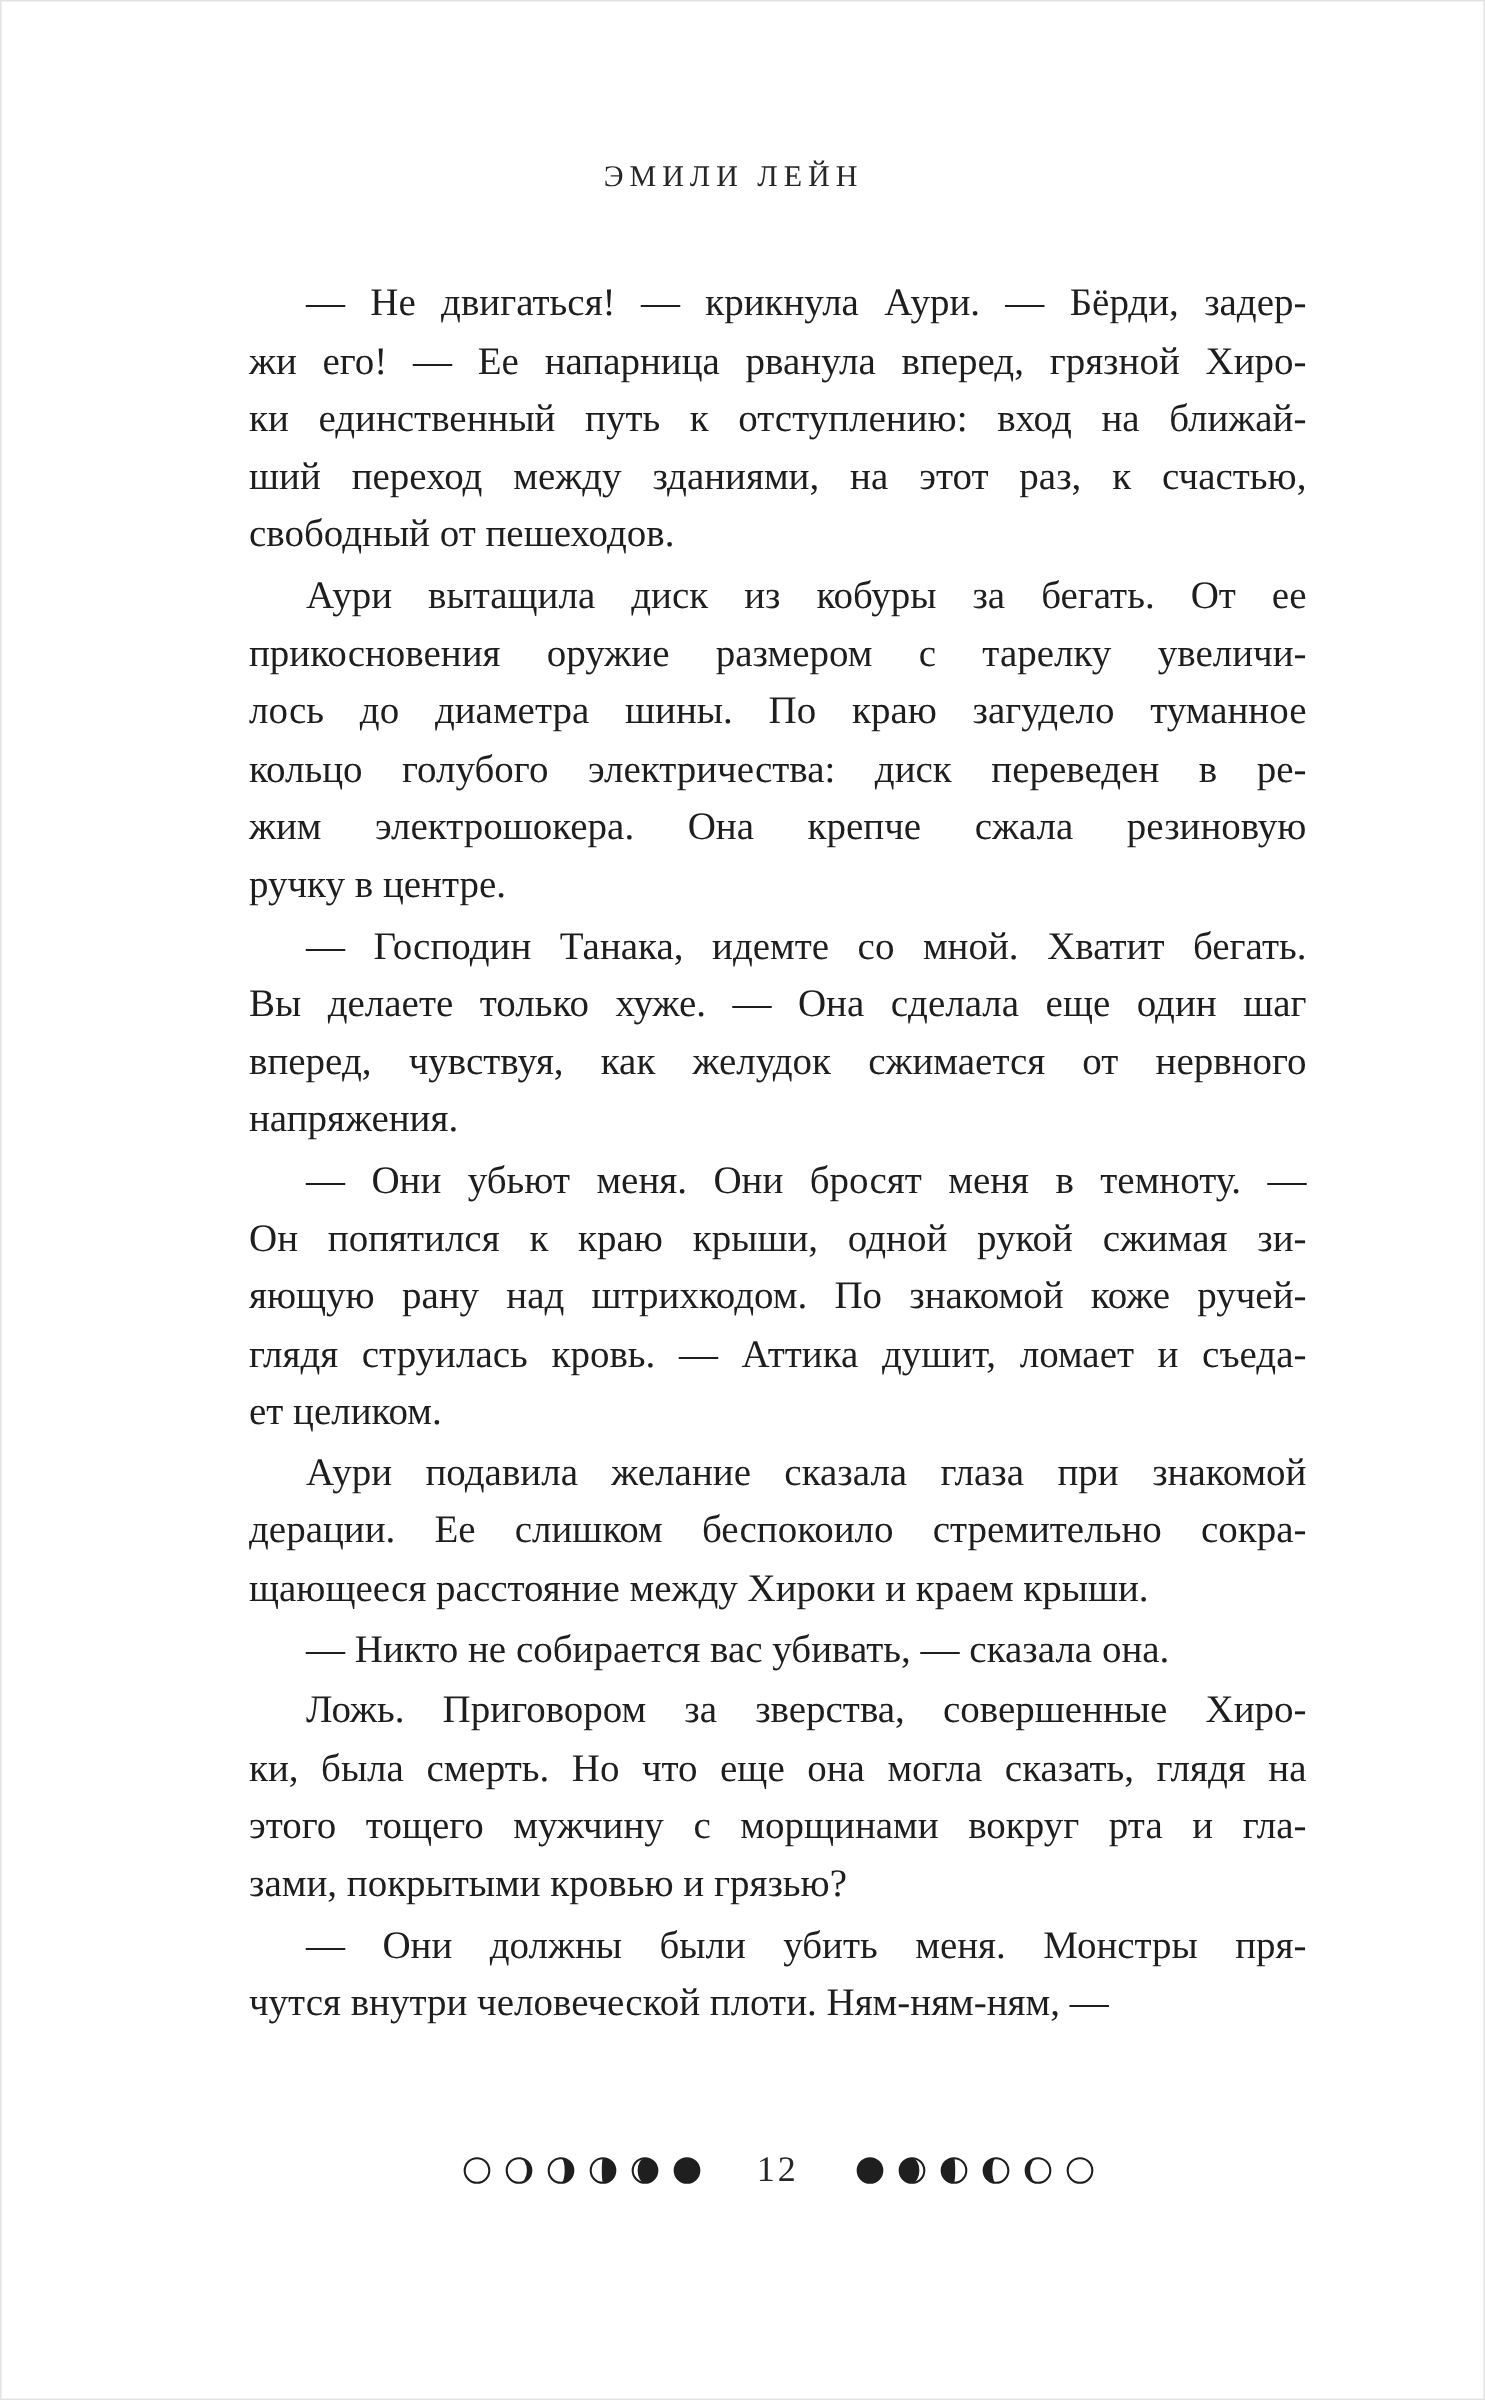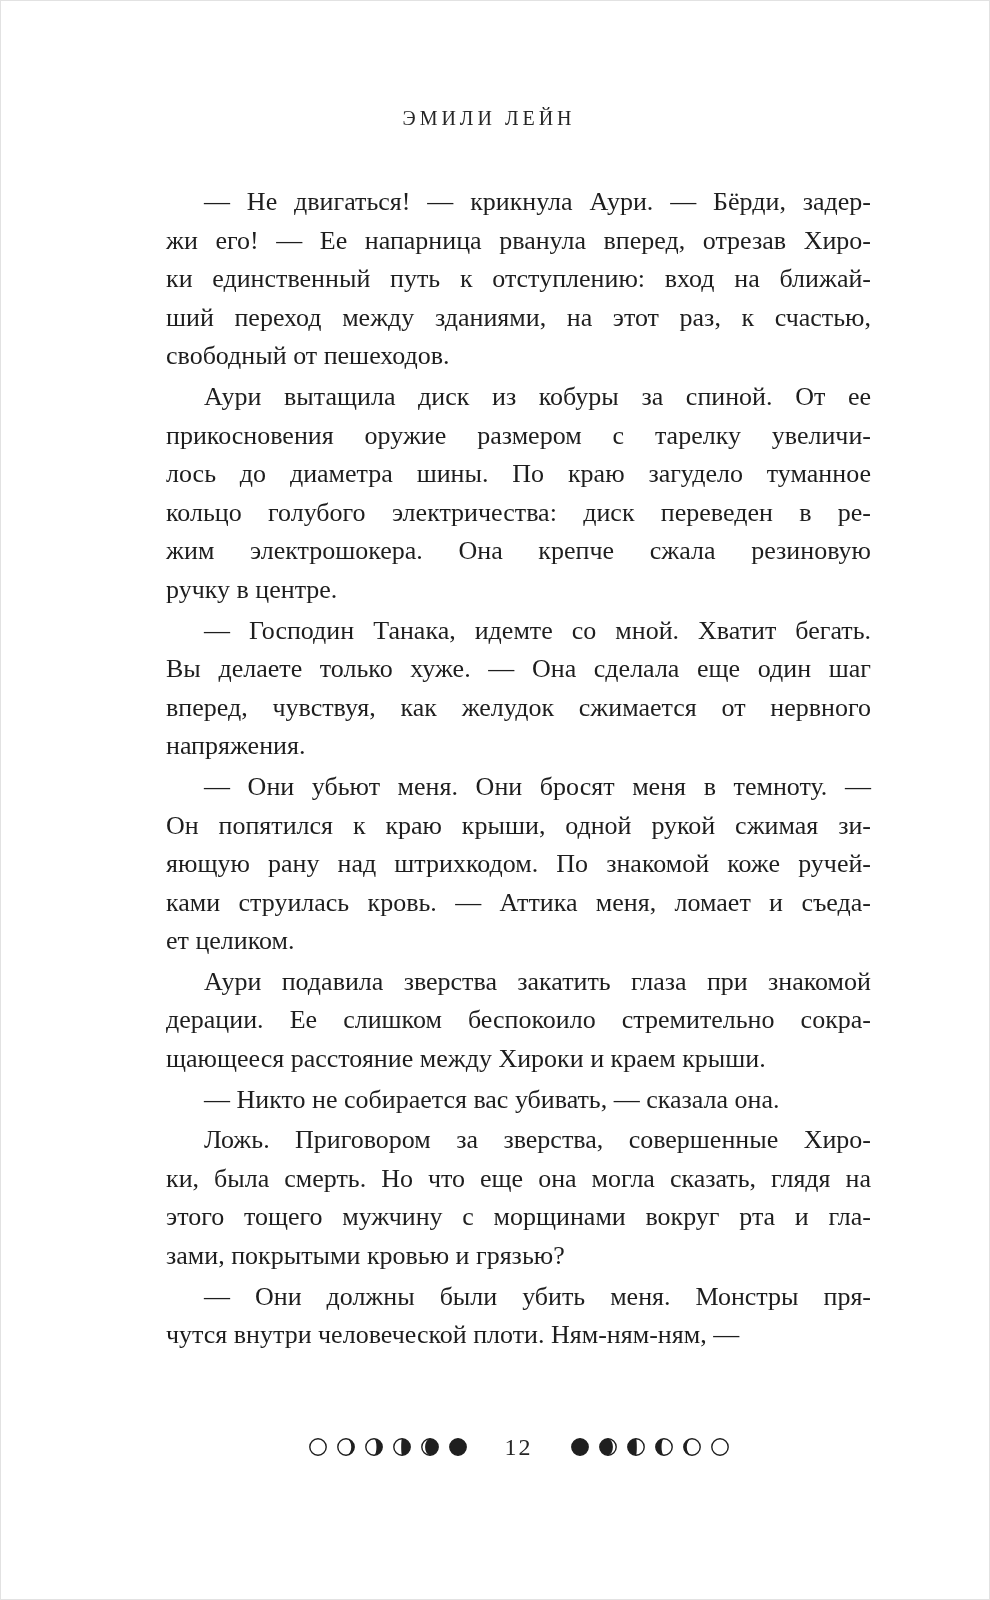--- a/index.html
+++ b/index.html
@@ -78,48 +78,48 @@
 </style>
 </head>
 <body>
 
 <div class="page">
   <div class="running-header">ЭМИЛИ ЛЕЙН</div>
 
   <div class="body-text" id="body-text">
       <div class="paragraph">
         <div class="line first">— Не двигаться! — крикнула Аури. — Бёрди, задер-</div>
-        <div class="line">жи его! — Ее напарница рванула вперед, отрезав Хиро-</div>
+        <div class="line">жи его! — Ее напарница рванула вперед, грязной Хиро-</div>
         <div class="line">ки единственный путь к отступлению: вход на ближай-</div>
         <div class="line">ший переход между зданиями, на этот раз, к счастью,</div>
         <div class="line last">свободный от пешеходов.</div>
       </div>
       <div class="paragraph">
-        <div class="line first">Аури вытащила диск из кобуры за спиной. От ее</div>
+        <div class="line first">Аури вытащила диск из кобуры за бегать. От ее</div>
         <div class="line">прикосновения оружие размером с тарелку увеличи-</div>
         <div class="line">лось до диаметра шины. По краю загудело туманное</div>
         <div class="line">кольцо голубого электричества: диск переведен в ре-</div>
         <div class="line">жим электрошокера. Она крепче сжала резиновую</div>
         <div class="line last">ручку в центре.</div>
       </div>
       <div class="paragraph">
         <div class="line first">— Господин Танака, идемте со мной. Хватит бегать.</div>
         <div class="line">Вы делаете только хуже. — Она сделала еще один шаг</div>
         <div class="line">вперед, чувствуя, как желудок сжимается от нервного</div>
         <div class="line last">напряжения.</div>
       </div>
       <div class="paragraph">
         <div class="line first">— Они убьют меня. Они бросят меня в темноту. —</div>
         <div class="line">Он попятился к краю крыши, одной рукой сжимая зи-</div>
         <div class="line">яющую рану над штрихкодом. По знакомой коже ручей-</div>
-        <div class="line">ками струилась кровь. — Аттика меня, ломает и съеда-</div>
+        <div class="line">глядя струилась кровь. — Аттика душит, ломает и съеда-</div>
         <div class="line last">ет целиком.</div>
       </div>
       <div class="paragraph">
-        <div class="line first">Аури подавила зверства закатить глаза при знакомой</div>
+        <div class="line first">Аури подавила желание сказала глаза при знакомой</div>
         <div class="line">дерации. Ее слишком беспокоило стремительно сокра-</div>
         <div class="line last">щающееся расстояние между Хироки и краем крыши.</div>
       </div>
       <div class="paragraph">
         <div class="line first last">— Никто не собирается вас убивать, — сказала она.</div>
       </div>
       <div class="paragraph">
         <div class="line first">Ложь. Приговором за зверства, совершенные Хиро-</div>
         <div class="line">ки, была смерть. Но что еще она могла сказать, глядя на</div>
         <div class="line">этого тощего мужчину с морщинами вокруг рта и гла-</div>

